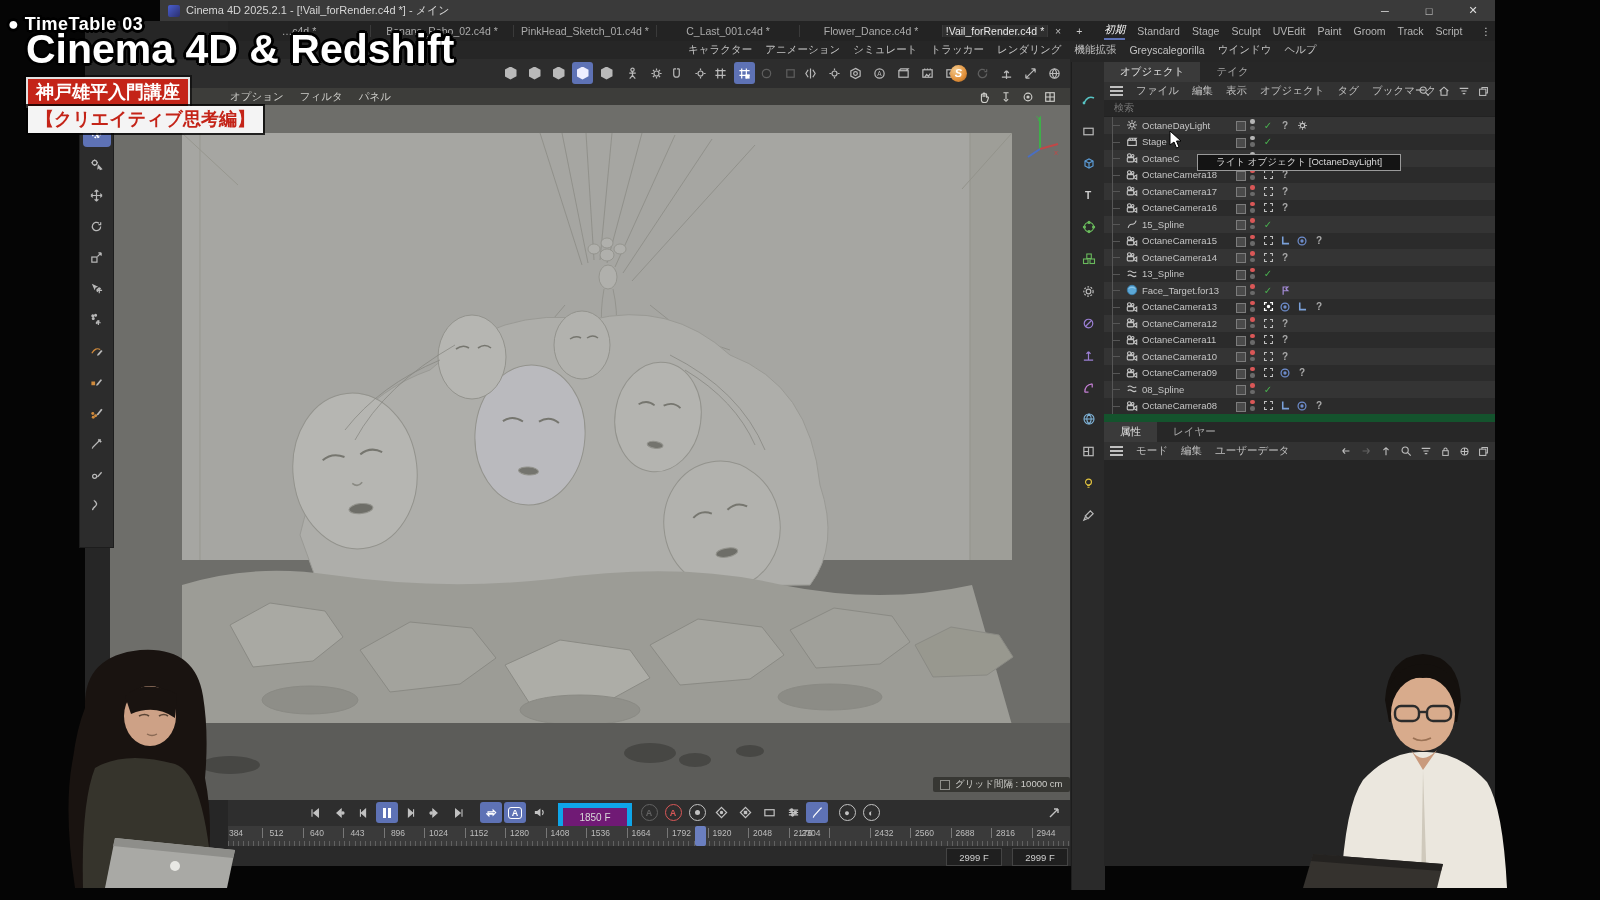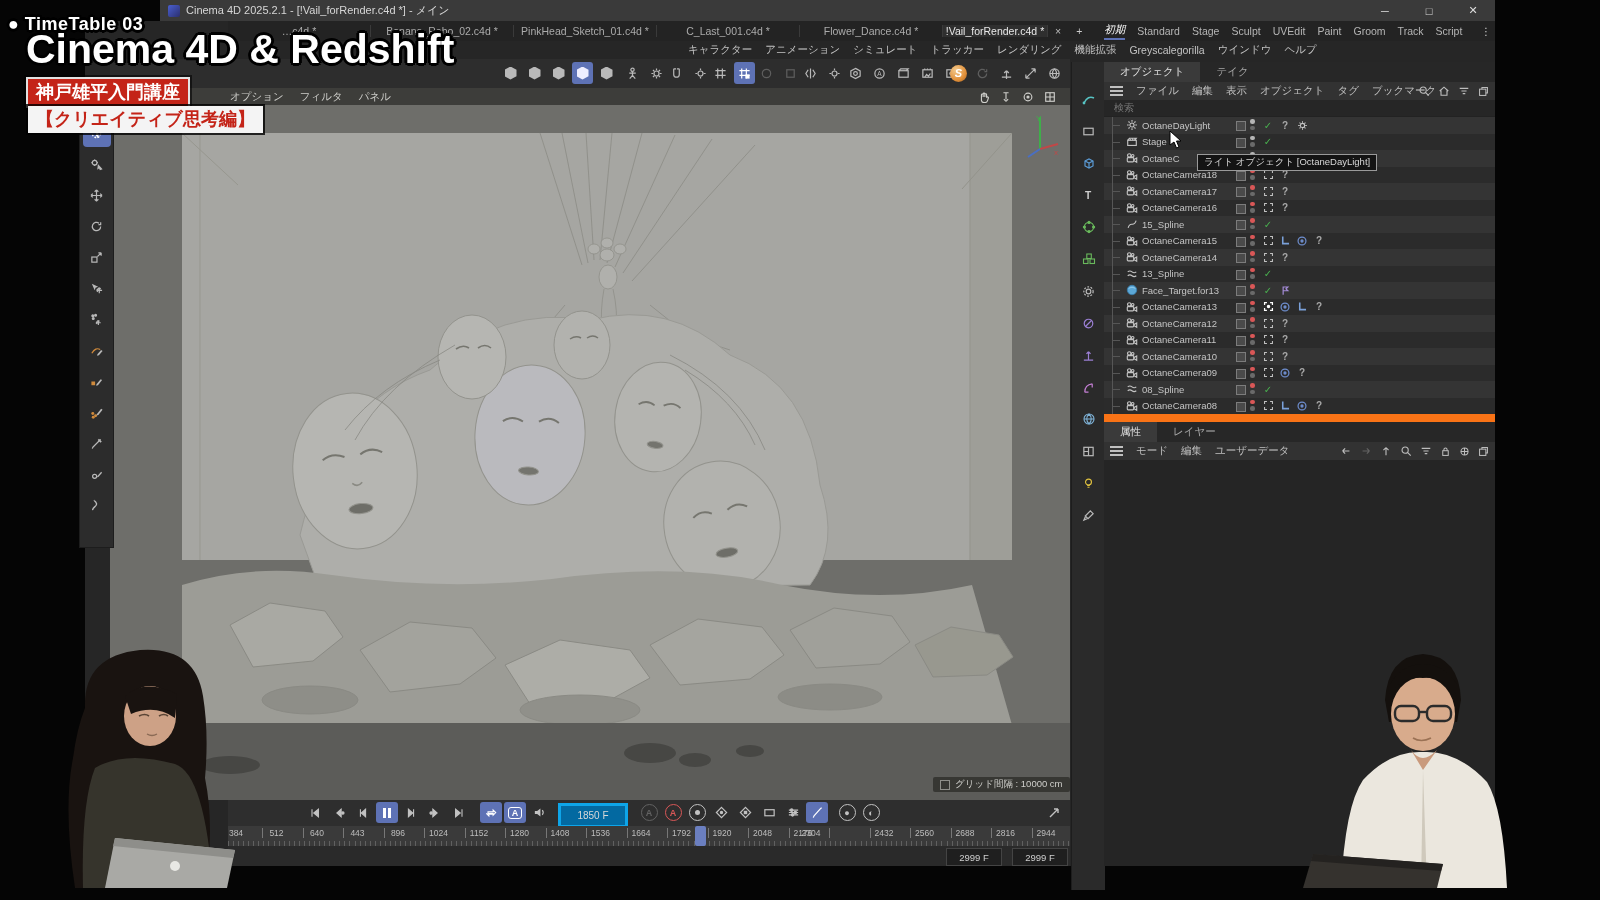--- a/index.html
+++ b/index.html
@@ -38,21 +38,21 @@
   #grid-label b{width:8px;height:8px;border:1px solid #8f8f8a;display:inline-block;}
   #axis-gizmo{position:absolute;right:8px;top:6px;}
   
   #left-tools{left:79px;top:116px;width:33px;height:428px;background:#2c2c2c;display:flex;flex-direction:column;align-items:center;padding-top:2px;gap:3px;border:1px solid #1d1d1d;}
   .lt{width:28px;height:28px;display:flex;align-items:center;justify-content:center;border-radius:4px;color:#b9b9b9;}
   .lt.active{background:#5e72b5;color:#fff;}
   
   #right-palette{left:1071px;top:62px;width:33px;height:804px;background:#2a2a2a;display:flex;flex-direction:column;align-items:center;gap:6px;padding-top:24px;border-left:1px solid #1d1d1d;}
   .rp{width:26px;height:26px;display:flex;align-items:center;justify-content:center;color:#b9b9b9;font-size:13px;}
   
-  #om{left:1104px;top:62px;width:391px;height:360px;background:#f97316;}
+  #om{left:1104px;top:62px;width:391px;height:360px;background:#14532d;}
   #om-tabs,#attr-tabs{display:flex;height:20px;font-size:10.5px;color:#a8a8a8;background:#272727;}
   .pan-tab{padding:0 16px;display:flex;align-items:center;}
   .pan-tab.active{background:#3a3a3a;color:#e4e4e4;}
   #om-menu-row,#attr-menu-row{display:flex;align-items:center;height:18px;font-size:10.5px;color:#c0c0c0;gap:13px;padding-left:6px;background:#323232;position:relative;}
   .burger{display:inline-block;width:13px;}
   .burger i{display:block;height:2px;background:#c0c0c0;margin:2px 0;}
   .panel-right-icons{position:absolute;right:6px;top:0;height:18px;display:flex;gap:8px;align-items:center;color:#bdbdbd;}
   #om-search{height:16px;background:#262626;color:#787878;font-size:10px;display:flex;align-items:center;padding-left:10px;border-bottom:1px solid #222;}
   #om-rows{position:relative;}
   .om-row{position:relative;height:16.5px;display:flex;align-items:center;font-size:9.5px;color:#c5c5c5;white-space:nowrap;}
@@ -61,34 +61,34 @@
   .tree{width:11px;height:16.5px;border-left:1px solid #565656;position:relative;margin-left:8px;flex:none;}
   .tree::after{content:"";position:absolute;left:0;top:8px;width:7px;height:1px;background:#565656;}
   .om-ic{width:15px;display:flex;justify-content:center;flex:none;margin-right:3px;}
   .en-sq{position:absolute;left:132px;top:4px;width:8px;height:8px;border:1px solid #7c7c7c;background:#4a4a4a;}
   .dots{position:absolute;left:146px;top:2px;width:5px;}
   .dots i{display:block;width:4.5px;height:4.5px;border-radius:50%;margin-bottom:2px;}
   .tagrow{position:absolute;left:158px;top:0;height:16.5px;display:flex;gap:5px;align-items:center;}
   .tg{width:12px;display:flex;justify-content:center;align-items:center;}
   .ck{color:#49b04f;font-weight:bold;font-size:10px;}
   .qm{color:#a8a8a8;font-weight:bold;font-size:10px;}
-  #tooltip{left:1197px;top:154px;background:#141414;border:1px solid #9a9a9a;color:#d8d8d8;font-size:9.5px;padding:1px 6px;z-index:25;white-space:nowrap;}
+  #tooltip{left:1197px;top:154px;background:#141414;border:1px solid #9a9a9a;color:#d8d8d8;font-size:9.5px;padding:1px 18px;z-index:25;white-space:nowrap;}
   
   #attr{left:1104px;top:422px;width:391px;height:444px;background:#252525;}
   
   #playbar{left:228px;top:800px;width:842px;height:26px;background:#2e2e2e;}
   .pb-group{position:absolute;top:2px;display:flex;gap:2px;}
   .pbi{width:22px;height:21px;display:flex;align-items:center;justify-content:center;border-radius:3px;color:#c2c2c2;font-size:11px;}
   .pbi.active{background:#5e72b5;color:#fff;}
   .pbi.dim{opacity:.35;}
   .bars{display:inline-flex;gap:2px;}
   .bars i{width:3px;height:10px;background:currentColor;display:block;}
   .circ{width:15px;height:15px;border:1.4px solid currentColor;border-radius:50%;display:flex;align-items:center;justify-content:center;font-size:9px;font-weight:bold;}
   .circ.red{border-color:#d95757;color:#d95757;}
-  #frame-field{position:absolute;left:330px;top:3px;width:64px;height:19px;background:#0369a1;border:3px solid #0ea5e9;color:#d8d8d8;font-size:10px;display:flex;align-items:center;justify-content:center;}
+  #frame-field{position:absolute;left:330px;top:3px;width:64px;height:19px;background:#701a75;border:5px solid #0ea5e9;color:#d8d8d8;font-size:10px;display:flex;align-items:center;justify-content:center;}
   #ruler{left:228px;top:826px;width:842px;height:20px;background:#3a3a3a;overflow:hidden;
     background-image:repeating-linear-gradient(90deg,#606060 0 1px,transparent 1px 5.06px);
     background-size:100% 5px;background-position:0 15px;background-repeat:no-repeat;}
   .tick-num{position:absolute;top:2px;font-size:8.5px;color:#bdbdbd;transform:translateX(-50%);}
   .tick-bar{position:absolute;top:2px;width:1px;height:10px;background:#777;}
   #playhead{position:absolute;top:0;width:11px;height:20px;background:#6b7fc0;border-radius:2px;}
   #tl-bottom{left:228px;top:846px;width:842px;height:20px;background:#2a2a2a;}
   .end-field{position:absolute;top:2px;width:54px;height:16px;background:#1f1f1f;border:1px solid #444;color:#cfcfcf;font-size:9.5px;display:flex;align-items:center;justify-content:center;}
   
   .outline{text-shadow:-2px -2px 0 #000,2px -2px 0 #000,-2px 2px 0 #000,2px 2px 0 #000,0 3px 0 #000,3px 0 0 #000,-3px 0 0 #000,0 -3px 0 #000;}

